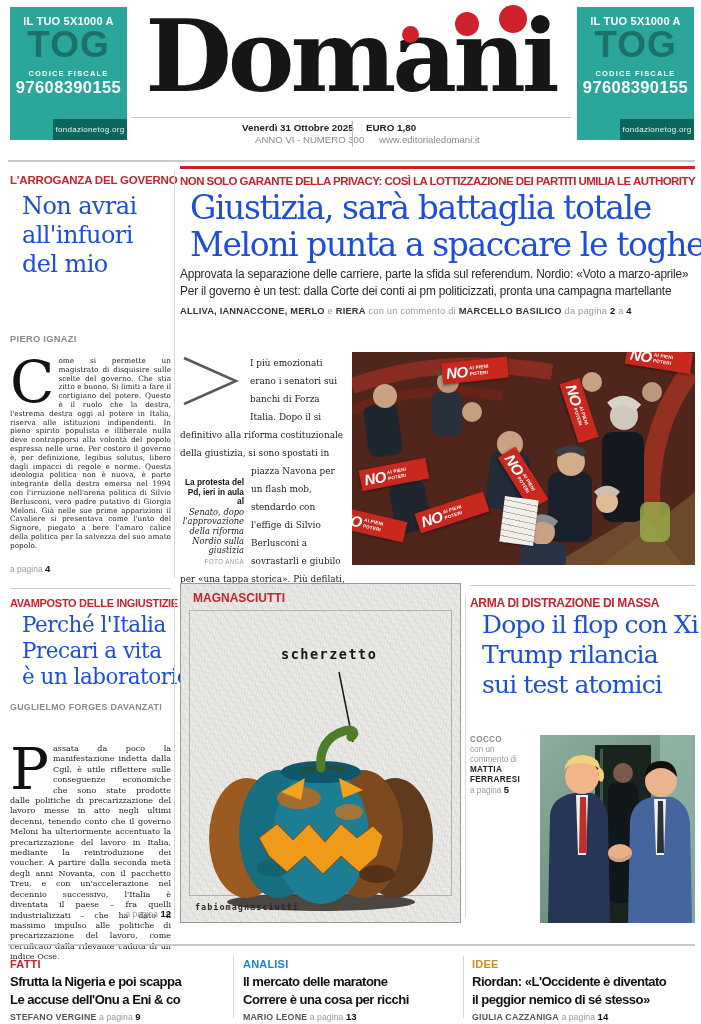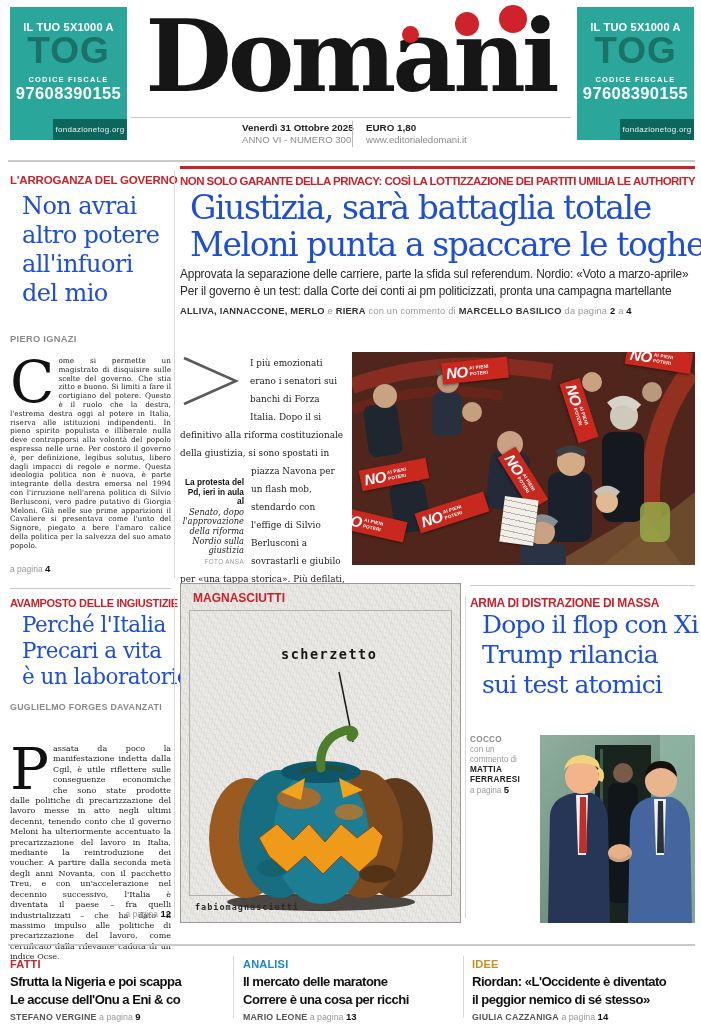--- a/index.html
+++ b/index.html
@@ -6,40 +6,40 @@
   *,*:before,*:after{box-sizing:border-box;}
   .page{position:relative;width:701px;height:1024px;background:#fff;overflow:hidden;
         font-family:"Liberation Sans","DejaVu Sans",sans-serif;color:#1a1a1a;margin:0 auto;}
   .abs{position:absolute;}
   .rule{position:absolute;background:#c9c9c9;}
   .vrule{position:absolute;background:#d8d8d6;width:1px;}
 
   
   .ad{position:absolute;top:7px;width:117px;height:133px;background:#2aa79a;text-align:center;overflow:hidden;}
   .ad-left{left:10px;} .ad-right{left:577px;}
-  .ad-l1{margin-top:14px;color:#fff;font-weight:700;font-size:11px;letter-spacing:.2px;}
+  .ad-l1{margin-top:8px;color:#fff;font-weight:700;font-size:11px;letter-spacing:.2px;}
   .ad-l2{color:#1b7268;font-weight:900;font-size:37px;line-height:36px;letter-spacing:1px;}
   .ad-l3{margin-top:6px;color:#fff;font-weight:700;font-size:7.5px;letter-spacing:1.2px;}
   .ad-l4{color:#fff;font-weight:700;font-size:16.5px;letter-spacing:.4px;}
   .ad-foot{position:absolute;left:0;right:0;bottom:0;height:21px;background:#0d665b;color:#e8f5f2;
            font-size:8px;line-height:21px;letter-spacing:.3px;margin-left:43px;}
 
   
   .masthead{position:absolute;left:143px;top:2px;width:415px;height:112px;}
   .mast-title{font-family:"DejaVu Serif","Liberation Serif",serif;font-weight:700;
               font-size:100px;line-height:108px;letter-spacing:-4px;color:#161616;text-align:center;}
   .dot{position:absolute;background:#cf222b;border-radius:50%;}
   .dot-a{left:259px;top:24px;width:17px;height:17px;}
   .dot-n{left:312px;top:10px;width:24px;height:24px;}
   .dot-i{left:356px;top:3px;width:28px;height:28px;}
   .head-rule{left:131px;top:117px;width:440px;height:1px;}
   .date-left{left:242px;top:122px;width:118px;}
   .date-right{left:366px;top:122px;width:130px;}
   .date-b{font-weight:700;font-size:9.8px;color:#222;white-space:nowrap;}
-  .date-g{font-size:9.6px;color:#8a8a8a;white-space:nowrap;margin-top:1px;}
+  .date-g{font-size:9.6px;color:#8a8a8a;white-space:nowrap;margin-top:1px;margin-left:13px;}
   .date-div{left:352px;top:121px;height:26px;background:#bbb;width:1px;position:absolute;}
 
   
   .kicker{color:#c7232c;font-weight:700;white-space:nowrap;}
   .serif-hl{font-family:"DejaVu Serif","Liberation Serif",serif;font-weight:400;color:#1d4ed8;margin-left:12px;}
   .hl{display:block;white-space:nowrap;}
   .author{color:#8a8a8a;font-weight:700;font-size:9.3px;letter-spacing:.3px;}
   .pageref{position:absolute;font-size:8.5px;color:#999;}
   .pr-n{color:#111;font-weight:700;font-size:9.5px;}
 
@@ -163,21 +163,20 @@
   <div class="date-div"></div>
   <div class="abs date-right">
     <div class="date-b">EURO 1,80</div>
     <div class="date-g">www.editorialedomani.it</div>
   </div>
   <div class="rule" style="left:8px;top:160px;width:687px;height:1.5px;"></div>
 
   <div class="abs kicker op1-kicker">L'ARROGANZA DEL GOVERNO</div>
   <div class="abs serif-hl op1-hl">
     <span class="hl">Non avrai</span>
-    <span class="hl">altro potere</span>
     <span class="hl">all'infuori</span>
     <span class="hl">del mio</span>
   </div>
   <div class="abs author op1-author">PIERO IGNAZI</div>
   <div class="abs bodytext op1-body">
     <span class="dropcap">C</span><span>ome si permette un magistrato di disquisire sulle scelte del governo. Che stia zitto e buono. Si limiti a fare il cortigiano del potere. Questo è il ruolo che la destra, l'estrema destra oggi al potere in Italia, riserva alle istituzioni indipendenti. In pieno spirito populista e illiberale nulla deve contrapporsi alla volontà del popolo espressa nelle urne. Per costoro il governo è, per definizione, legibus solutus, libero dagli impacci di regole e norme. Questa ideologia politica non è nuova, è parte integrante della destra emersa nel 1994 con l'irruzione nell'arena politica di Silvio Berlusconi, vero padre putativo di Giorgia Meloni. Già nelle sue prime apparizioni il Cavaliere si presentava come l'unto del Signore, piegato a bere l'amaro calice della politica per la salvezza del suo amato popolo.</span>
   </div>
   <div class="pageref op1-page">
     <span>a pagina</span>
     <span class="pr-n">4</span>

